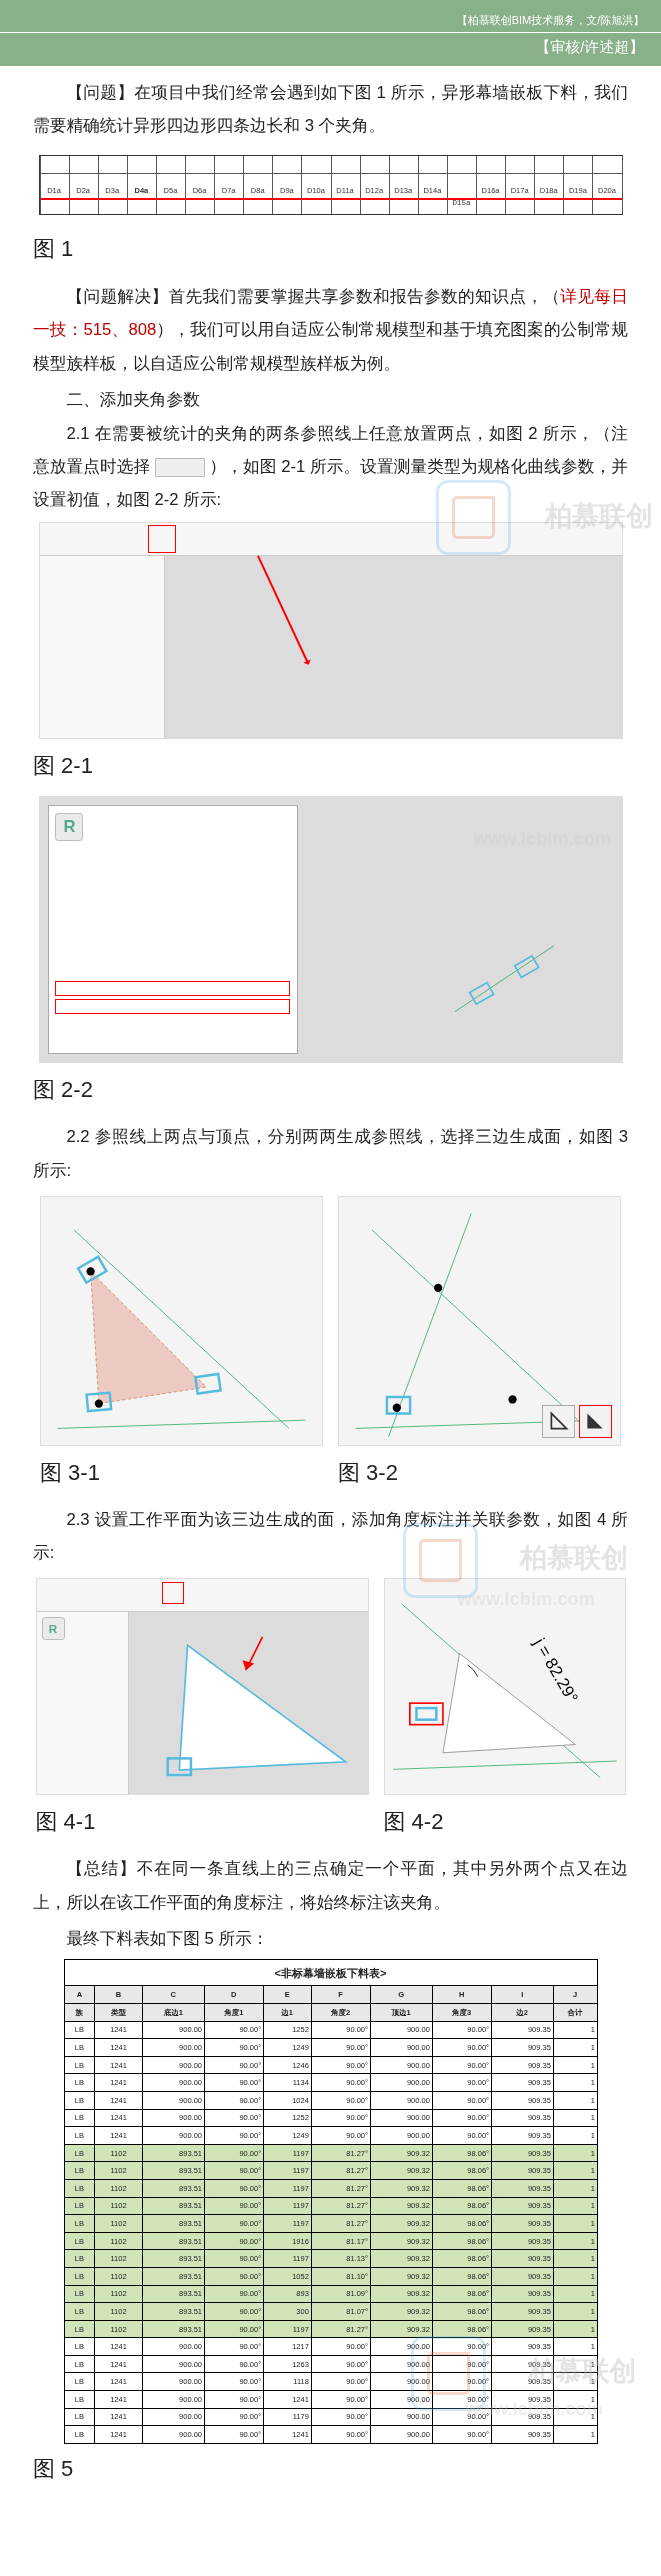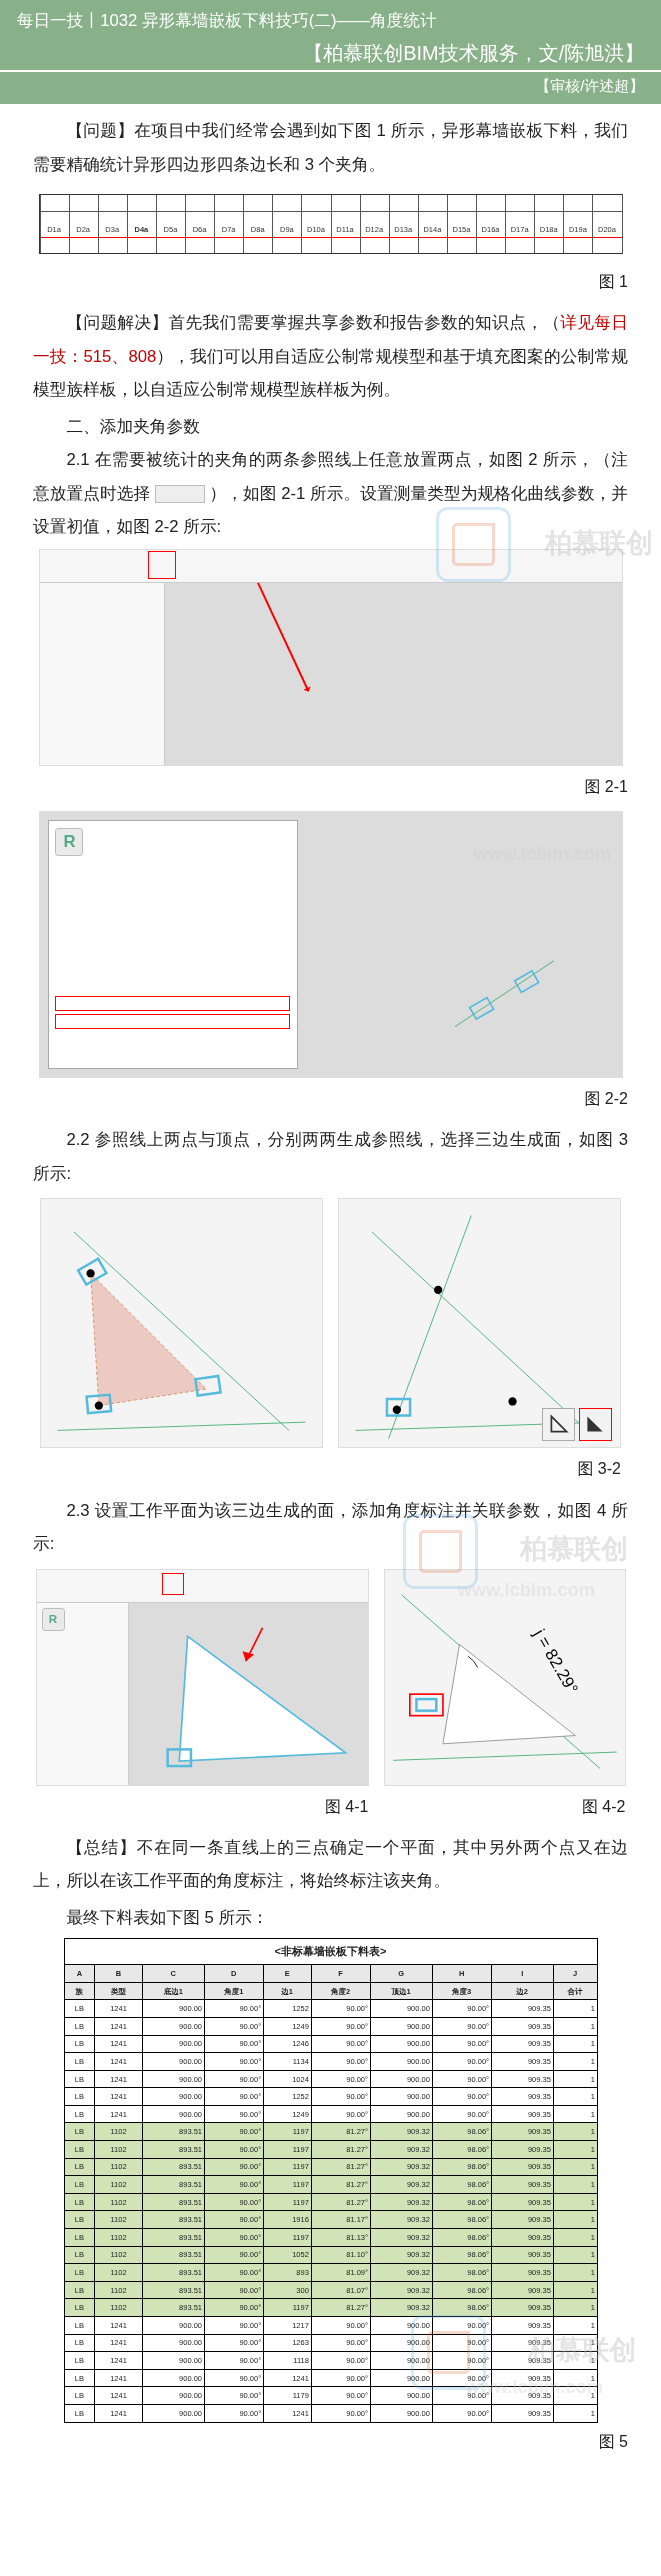--- a/index.html
+++ b/index.html
@@ -1,31 +1,31 @@
 <!DOCTYPE html>
 <html style="font-size:13.3px"><head>
 <meta charset="utf-8">
 <style>
   * { margin: 0; padding: 0; box-sizing: border-box; }
   body { font-family: "Microsoft YaHei", SimSun, sans-serif; background: #fff; width: 661px; }
   
   .header { background: #88b089; color: #fff; padding: 8.3px 16.7px; }
   .header-title { font-size: 16.7px; line-height: 1.6; }
-  .header-sub1 { text-align: right; font-size: 20px; margin-top: 5px; }
+  .header-sub1 { text-align: right; font-size: 11px; margin-top: 5px; }
   .header-sub2 { text-align: right; font-size: 15px; margin-top: 5px; }
   .header-divider { height: 1.7px; background: #fff; margin: 3.3px -16.7px 0; }
   
   .content { padding: 10px 33px; font-size: 16.7px; line-height: 2.0; color: #222; }
   .para { text-indent: 2em; margin-bottom: 3.3px; text-align: justify; }
   .bold { font-weight: normal; }
   .red { color: #c00000; }
   
   .fig-placeholder { background: #f4f4f4; border: 0.8px solid #ddd; margin: 5px auto; position: relative; display: flex; align-items: center; justify-content: center; }
   
-  .fig-caption { text-align: right; font-size: 16px; margin: 3.3px 0 8.3px; }
+  .fig-caption { text-align: left; font-size: 22px; margin: 3.3px 0 8.3px; }
   .fig-row { display: flex; gap: 15px; justify-content: center; }
   
   .watermark-logo { position: absolute; width: 75px; height: 75px; border: 3.3px solid #5aaee0; border-radius: 11.7px; opacity: 0.25; display: flex; align-items: center; justify-content: center; }
   .watermark-logo::after { content: ""; width: 37px; height: 37px; border: 3.3px solid #e06a3a; border-radius: 5px 0 5px 5px; position: absolute; border-top-right-radius: 0; }
   .watermark-text { position: absolute; color: #bbb; font-size: 27px; font-weight: bold; opacity: 0.4; white-space: nowrap; }
   .watermark-url { position: absolute; color: #ccc; font-size: 18.3px; font-weight: bold; opacity: 0.35; white-space: nowrap; }
   
   
   .fig1-grid { width: 584px; height: 60px; background: #fff; border: 0.8px solid #333; position: relative; }
   .fig1-grid .hline { position: absolute; left:0; right:0; height:0.8px; background:#555; }
@@ -51,21 +51,20 @@
   
   .tri-icon { width:33px; height:33px; background:#f2f2f2; border:0.8px solid #aaa; display:inline-flex; align-items:center; justify-content:center; margin:0 1.7px;}
   .tri-icon.sel{ border:1.7px solid red; }
   .tri-icon svg{ width:22px; height:22px; }
   
 </style>
 </head>
 <body>
 
 <div class="header">
-  <div class="header-title">每日一技丨1032  异形幕墙嵌板下料技巧(二)——角度统计</div>
   <div class="header-sub1">【柏慕联创BIM技术服务，文/陈旭洪】</div>
   <div class="header-divider"></div>
   <div class="header-sub2">【审核/许述超】</div>
 </div>
 
 <div class="content">
 
   <p class="para">
     <span>【问题】在项目中我们经常会遇到如下图 1 所示，异形幕墙嵌板下料，我们需要精确统计异形四边形四条边长和 3 个夹角。</span>
   </p>
@@ -96,21 +95,21 @@
         <div class="fig1-label" style="left: 47.5%; top: 27px;">D10a</div>
         <div class="vline" style="left: 50%;"></div>
         <div class="fig1-label" style="left: 52.5%; top: 27px;">D11a</div>
         <div class="vline" style="left: 55%;"></div>
         <div class="fig1-label" style="left: 57.5%; top: 27px;">D12a</div>
         <div class="vline" style="left: 60%;"></div>
         <div class="fig1-label" style="left: 62.5%; top: 27px;">D13a</div>
         <div class="vline" style="left: 65%;"></div>
         <div class="fig1-label" style="left: 67.5%; top: 27px;">D14a</div>
         <div class="vline" style="left: 70%;"></div>
-        <div class="fig1-label" style="left: 72.5%; top: 27px;">D15a</div>
+        <div class="fig1-label" style="left: 72.5%; top: 40px; font-family: Liberation Mono, monospace;">D15a</div>
         <div class="vline" style="left: 75%;"></div>
         <div class="fig1-label" style="left: 77.5%; top: 27px;">D16a</div>
         <div class="vline" style="left: 80%;"></div>
         <div class="fig1-label" style="left: 82.5%; top: 27px;">D17a</div>
         <div class="vline" style="left: 85%;"></div>
         <div class="fig1-label" style="left: 87.5%; top: 27px;">D18a</div>
         <div class="vline" style="left: 90%;"></div>
         <div class="fig1-label" style="left: 92.5%; top: 27px;">D19a</div>
         <div class="vline" style="left: 95%;"></div>
         <div class="fig1-label" style="left: 97.5%; top: 27px;">D20a</div>
@@ -175,20 +174,21 @@
           <line x1="40" y1="40" x2="300" y2="280" stroke="#3a6"></line>
           <line x1="20" y1="280" x2="320" y2="270" stroke="#3a6"></line>
           <polygon points="60,90 70,250 200,230" fill="rgba(220,120,100,0.35)" stroke="#c85" stroke-dasharray="4 3"></polygon>
           <rect x="48" y="78" width="28" height="20" fill="none" stroke="#5bd" stroke-width="3" transform="rotate(-30 62 88)"></rect>
           <rect x="56" y="238" width="28" height="20" fill="none" stroke="#5bd" stroke-width="3" transform="rotate(-5 70 248)"></rect>
           <rect x="188" y="216" width="28" height="20" fill="none" stroke="#5bd" stroke-width="3" transform="rotate(-8 202 226)"></rect>
           <circle cx="60" cy="90" r="5" fill="#000"></circle>
           <circle cx="70" cy="250" r="5" fill="#000"></circle>
         </svg>
       </div>
+      <div class="fig-caption">图 3-1</div>
     </div>
     <div style="width:283px;">
       <div class="fig-placeholder" style="width:283px;height:250px;position:relative;">
         <svg viewBox="0 0 340 300">
           <line x1="40" y1="40" x2="300" y2="280" stroke="#3a6"></line>
           <line x1="20" y1="280" x2="320" y2="270" stroke="#3a6"></line>
           <line x1="160" y1="20" x2="60" y2="290" stroke="#3a6"></line>
           <circle cx="120" cy="110" r="5" fill="#000"></circle>
           <circle cx="70" cy="255" r="5" fill="#000"></circle>
           <circle cx="210" cy="245" r="5" fill="#000"></circle>

